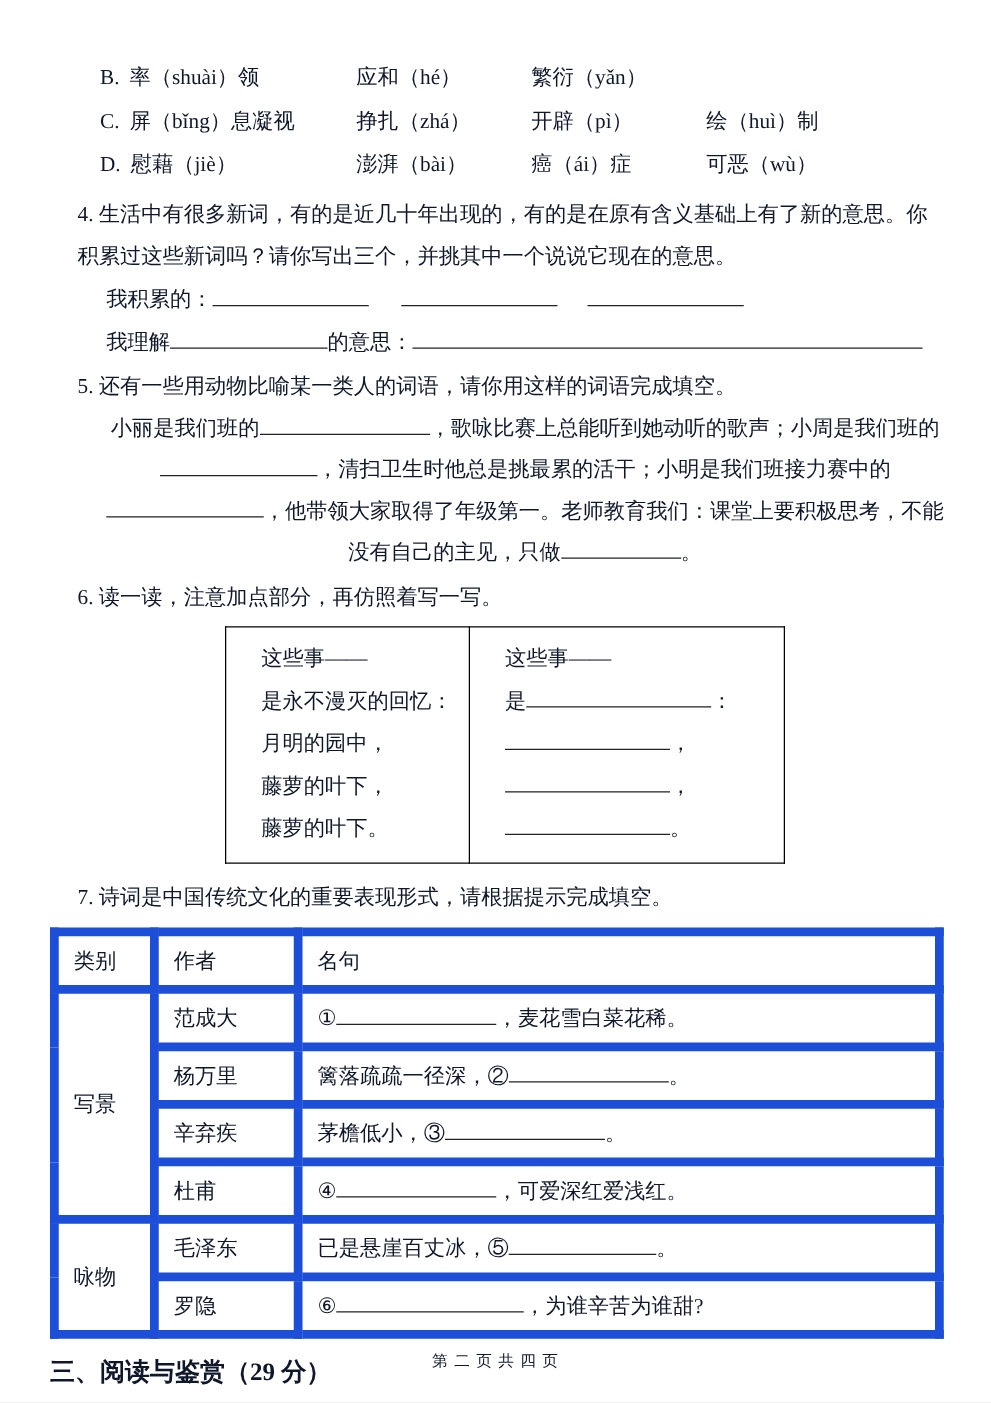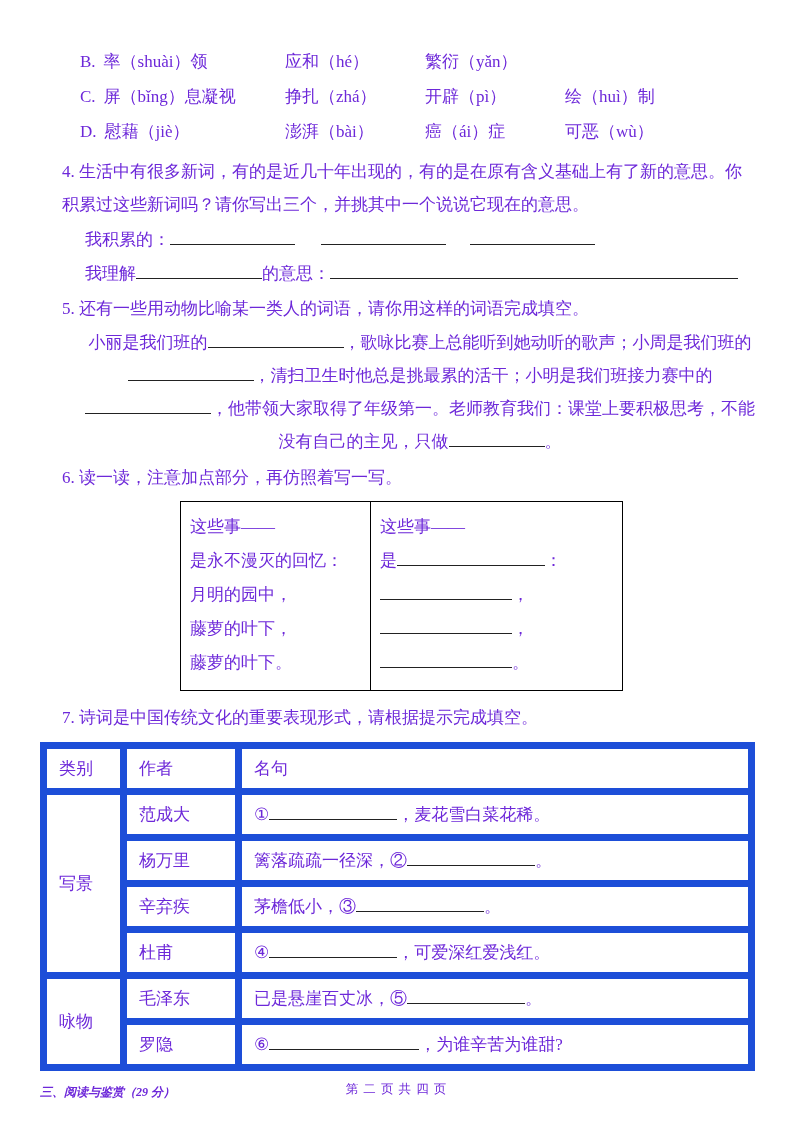--- a/index.html
+++ b/index.html
@@ -1,46 +1,46 @@
 <!DOCTYPE html>
 <html><head>
 <meta charset="utf-8">
 <style>
   * { margin:0; padding:0; box-sizing:border-box; }
   html,body { background:#e8e8e8; }
   .page {
     width:793px; height:1122px; margin:0 auto; background:#ffffff;
-    color:#6d28d9; font-family:"Liberation Serif","DejaVu Serif",serif;
+    color:#0f172a; font-family:"Liberation Serif","DejaVu Serif",serif;
     font-size:17px; position:relative; padding:44px 38px 0 40px; overflow:hidden;
   }
   
   .py-block { margin-left:40px; margin-bottom:6px; }
   .py-row { display:grid; grid-template-columns:205px 140px 140px auto; line-height:35px; }
   .py-label { margin-right:8px; }
   
   .q-prompt { margin-left:22px; line-height:33px; margin-top:3px; }
   .q-line { margin-left:45px; line-height:31px; margin-top:3px; white-space:nowrap; }
   .q-body { margin-left:45px; line-height:33px; margin-top:1px;text-align:center; }
   
   .blank { display:inline-block; border-bottom:1px solid #222; height:1.02em; vertical-align:baseline; }
   .gap { display:inline-block; }
   
   table { border-collapse:collapse; }
   .q6-table { margin:7px 0 10px 140px; }
-  .q6-table td { border:1px solid #000; vertical-align:top; padding:8px 13px 10px 9px; }
+  .q6-table td { border:1px solid #000; vertical-align:top; padding:8px 13px 10px 28px; }
   .q6-left  { width:190px; }
   .q6-right { width:252px; }
   .q6-line { line-height:34px; white-space:nowrap; }
   
   .q7-table { margin-top:8px; width:715px; table-layout:fixed; }
   .q7-table td { border:7px solid #1d4ed8; padding:4px 12px; height:46px; vertical-align:middle; text-align:left; white-space:nowrap; overflow:hidden; }
   .col-cat  { width:80px; }
   .col-auth { width:115px; }
   
-  .section-title { font-weight:bold; font-size:12px; margin-top:13px;font-style:italic; }
+  .section-title { font-weight:bold; font-size:20px; margin-top:13px; }
   .page-footer {
     position:absolute; bottom:24px; left:0; width:100%;
     text-align:center; font-size:12.5px; font-weight:normal; letter-spacing:1px;
   }
 </style>
 </head>
 <body>
 
 <div class="page">
 

